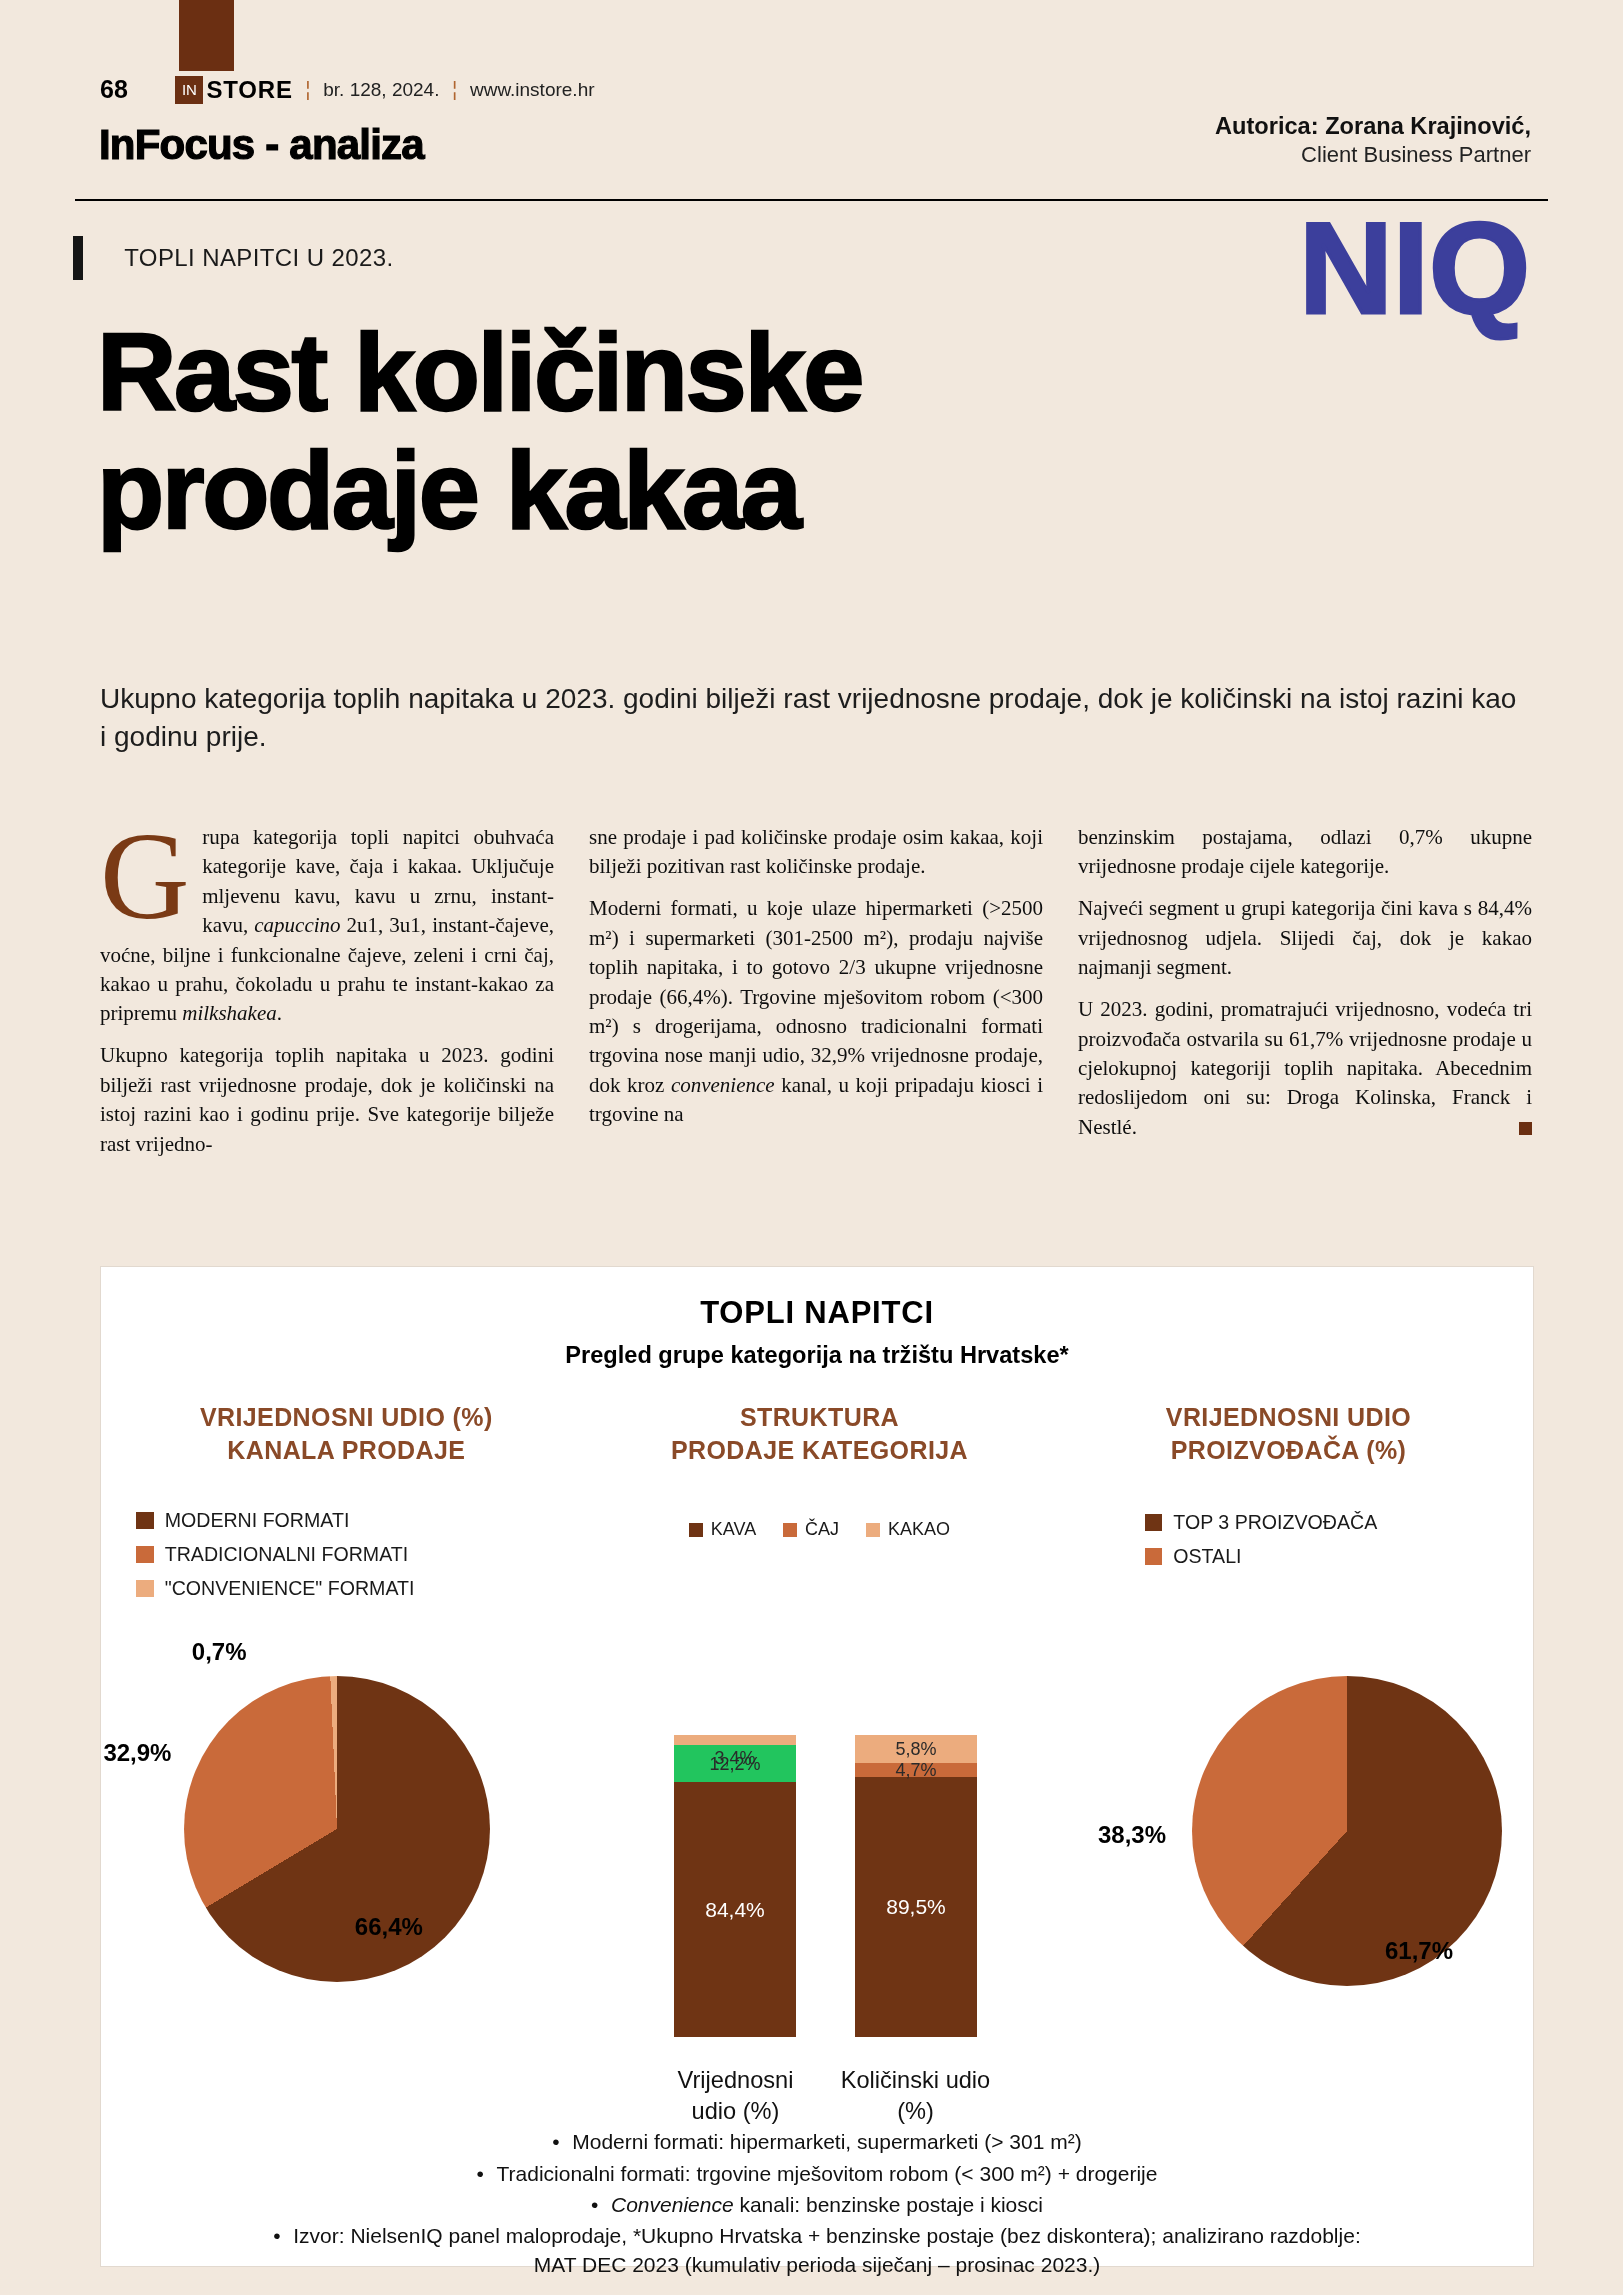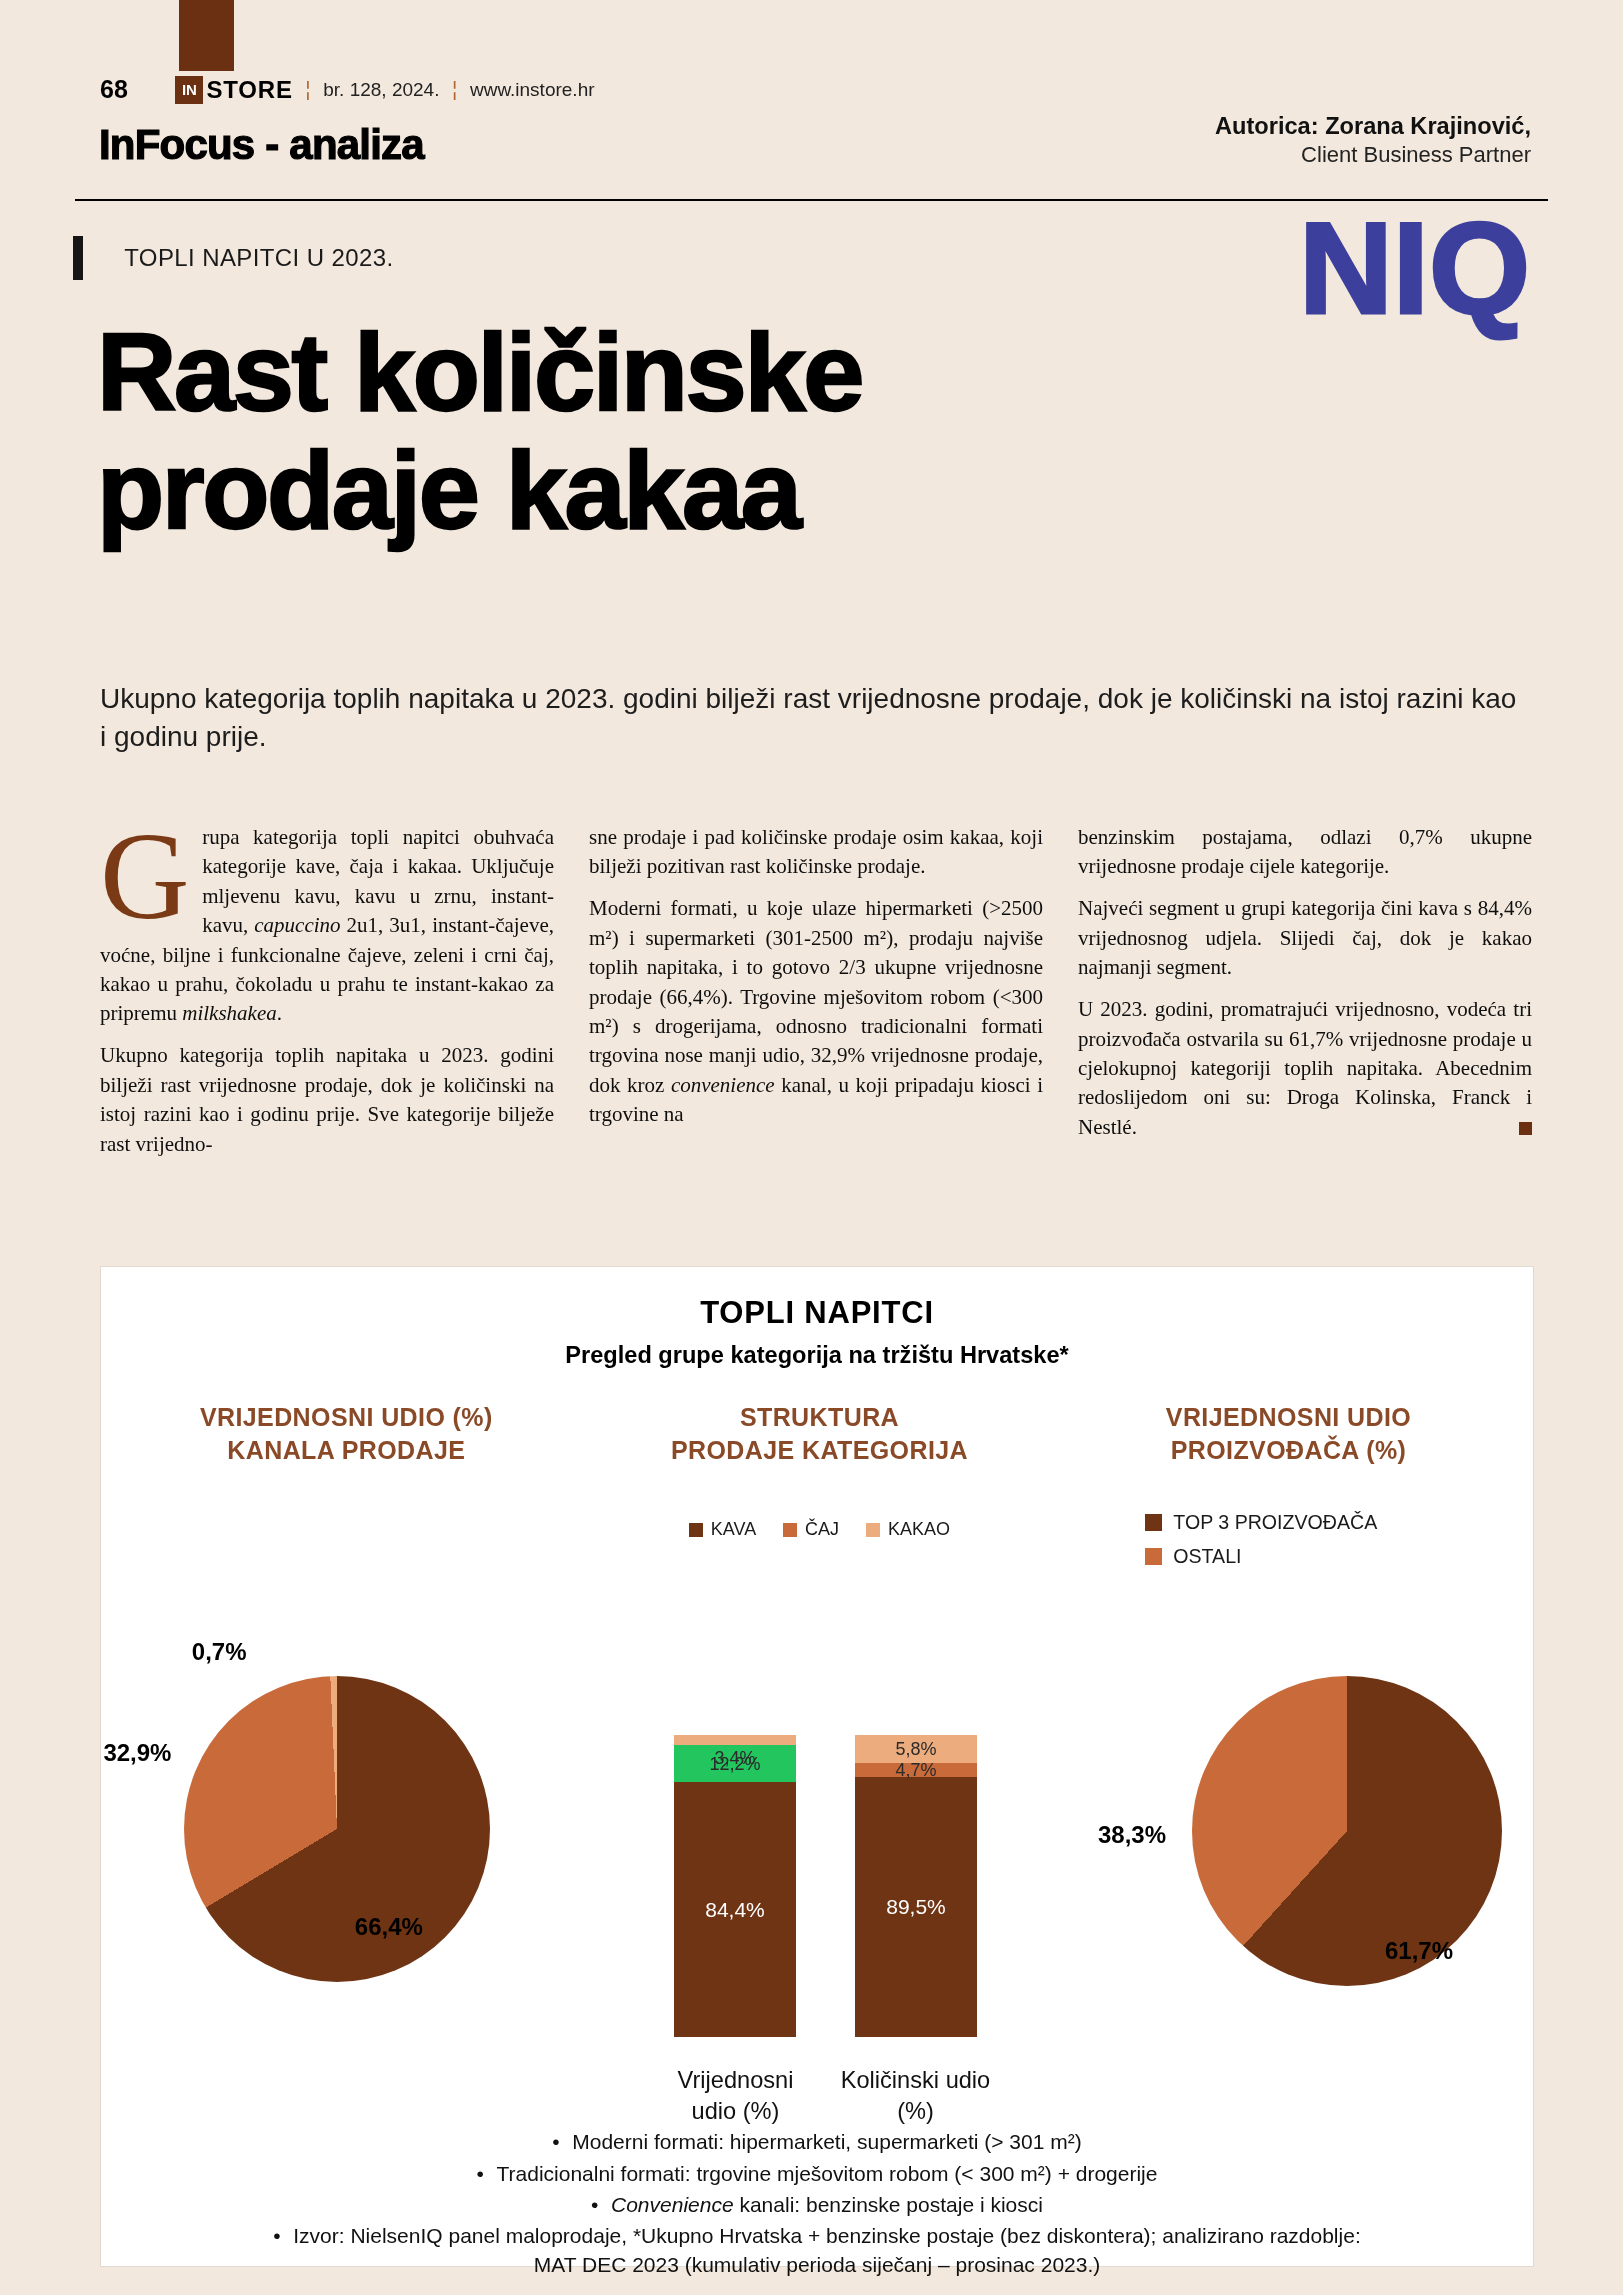--- a/index.html
+++ b/index.html
@@ -6,21 +6,21 @@
   body{
     width:1623px;height:2295px;position:relative;overflow:hidden;
     background:#f2e8dd;color:#111;
     font-family:"Liberation Sans", sans-serif;
   }
   
   .bleed-block{position:absolute;left:179px;top:0;width:55px;height:71px;background:#6b2f12;}
   .masthead{position:absolute;left:100px;top:75px;display:flex;align-items:center;gap:12.6px;font-size:19px;color:#222;}
   .pgnum{font-weight:bold;font-size:25px;margin-right:35px;color:#000;}
   .logo{display:flex;align-items:center;gap:3.1px;}
-  .logo-in{display:inline-flex;align-items:center;justify-content:center;width:28px;height:28px;background:#6b2f12;color:#fff;font-weight:bold;font-size:15px;}
+  .logo-in{display:inline-flex;align-items:center;justify-content:center;width:28px;height:28px;background:#6b2f12;color:#fff;font-weight:normal;font-size:15px;}
   .logo-store{font-weight:bold;font-size:24px;letter-spacing:0.8px;color:#000;}
   .sep{color:#b0652f;font-size:20.4px;}
   
   .section-row{position:absolute;left:75px;right:92px;top:112px;display:flex;justify-content:space-between;align-items:flex-end;}
   .infocus{font-size:42px;font-weight:bold;letter-spacing:-0.8px;color:#000;padding-left:24px;-webkit-text-stroke:1.2px #000;}
   .author{text-align:right;line-height:1.25;}
   .author-name{font-weight:bold;font-size:23.6px;}
   .author-role{font-size:22px;color:#222;}
   .head-rule{position:absolute;left:75px;right:75px;top:199px;height:1.6px;background:#000;}
   
@@ -125,20 +125,34 @@
 
 <div class="panel">
   <div class="panel-title">TOPLI NAPITCI</div>
   <div class="panel-subtitle">Pregled grupe kategorija na tržištu Hrvatske*</div>
 
   <div class="chart-col cc-left">
     <div class="chart-heading" style="color: rgb(138, 74, 40);">
       <div>VRIJEDNOSNI UDIO (%)</div>
       <div>KANALA PRODAJE</div>
     </div>
+    <div class="legend-v" style="top:108px;left:23.6px;">
+      <div class="legend-item">
+          <span class="sw" style="background: rgb(111, 52, 20);"></span>
+          <span>MODERNI FORMATI</span>
+        </div>
+      <div class="legend-item">
+          <span class="sw" style="background: rgb(201, 106, 58);"></span>
+          <span>TRADICIONALNI FORMATI</span>
+        </div>
+      <div class="legend-item">
+          <span class="sw" style="background: rgb(236, 172, 126);"></span>
+          <span>"CONVENIENCE" FORMATI</span>
+        </div>
+    </div>
     <div class="pie" style="left: 71px; top: 275px; width: 306px; height: 306px; background: conic-gradient(rgb(111, 52, 20) 0deg, rgb(111, 52, 20) 239.04deg, rgb(201, 106, 58) 239.04deg, rgb(201, 106, 58) 357.48deg, rgb(236, 172, 126) 357.48deg, rgb(236, 172, 126) 360deg);"></div>
     <div class="pie-label" style="left:79px;top:237px;">0,7%</div>
     <div class="pie-label" style="left:-9.4px;top:338px;">32,9%</div>
     <div class="pie-label" style="left:242px;top:512px;">66,4%</div>
   </div>
 
   <div class="chart-col cc-mid">
     <div class="chart-heading" style="color: rgb(138, 74, 40);">
       <div>STRUKTURA</div>
       <div>PRODAJE KATEGORIJA</div>

